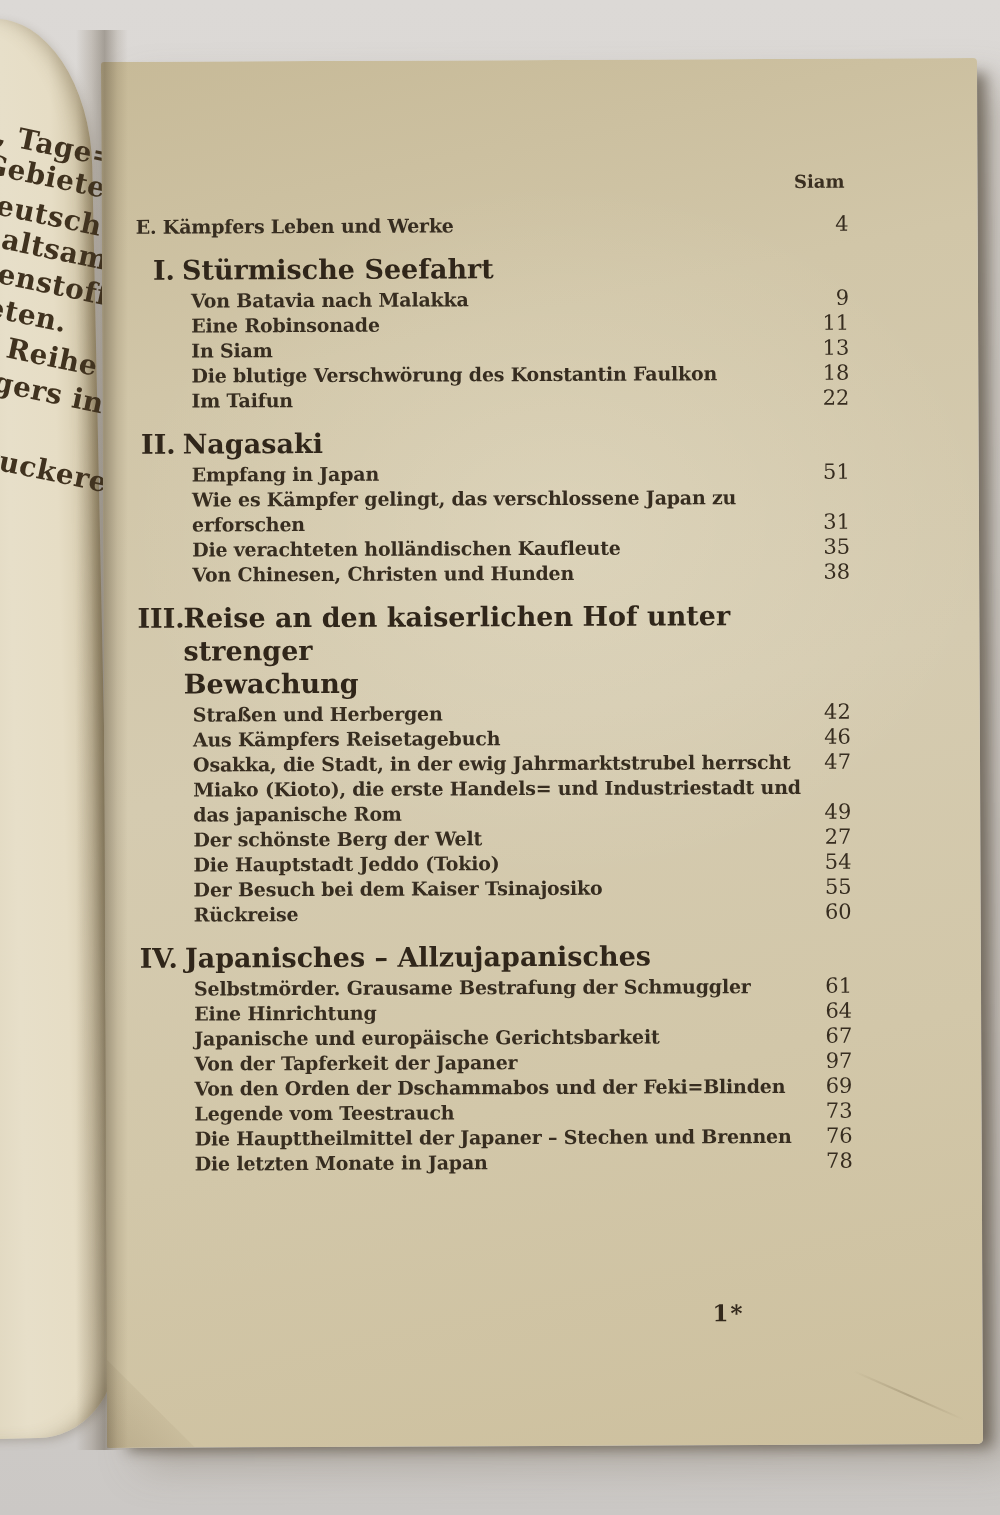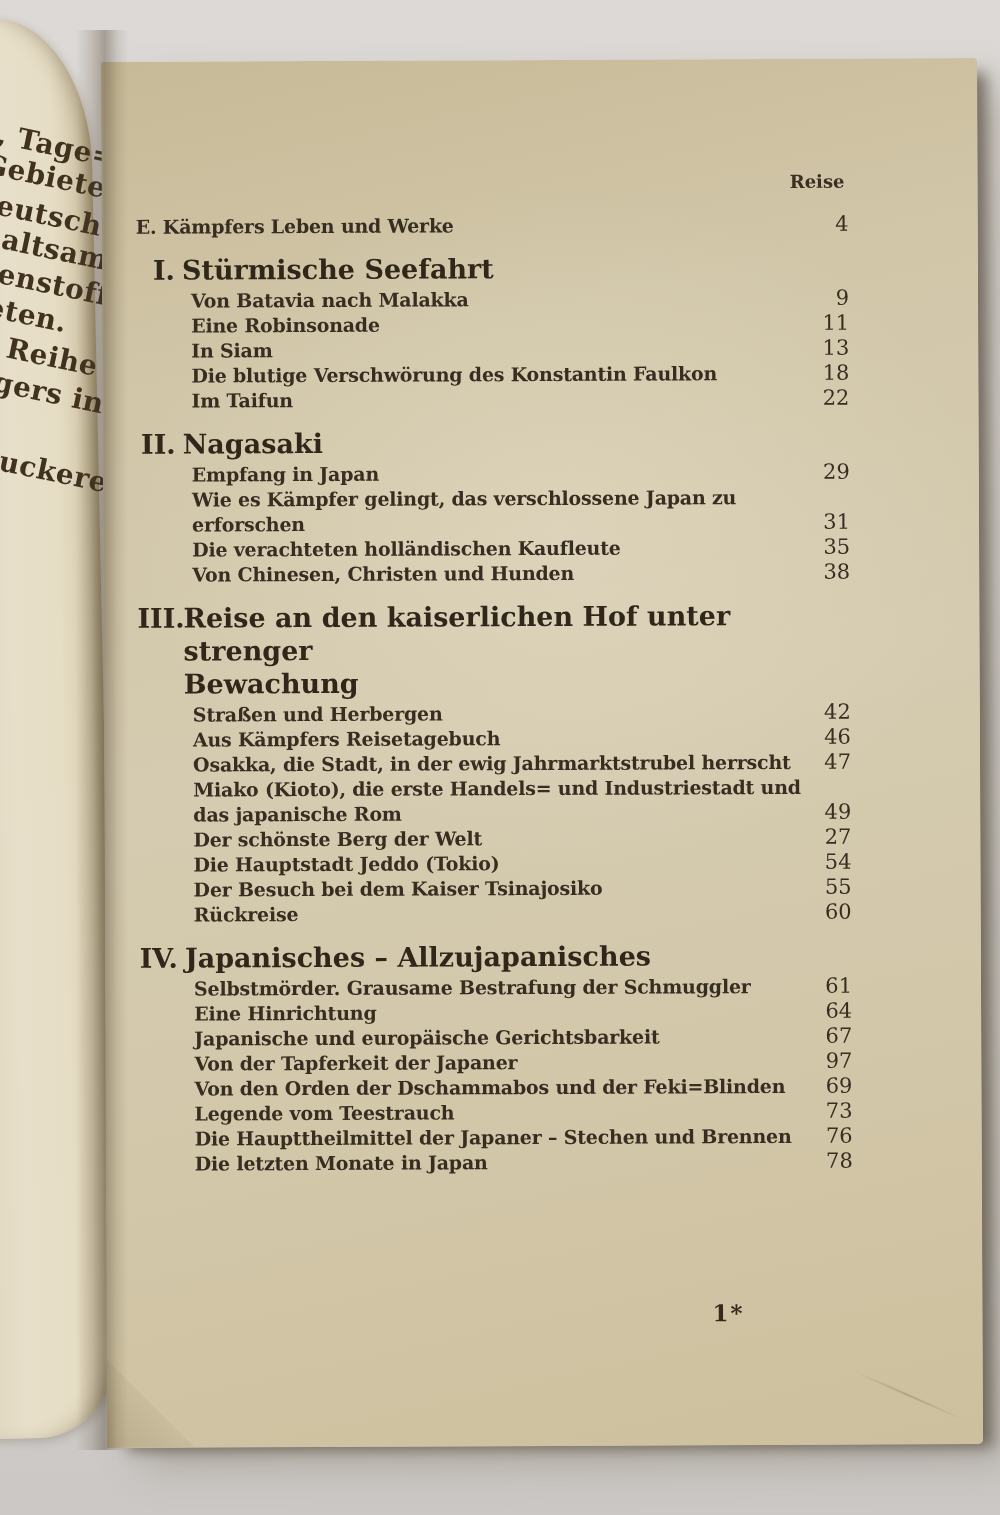--- a/index.html
+++ b/index.html
@@ -116,21 +116,21 @@
     <span class="frag f6">eten.</span>
     <span class="frag f7">r Reihe</span>
     <span class="frag f8">tgers in</span>
     <span class="frag f9">ruckerei</span>
   </div>
 
   <div class="page">
     <div class="content">
 
       <div class="header-row">
-        <span class="seite">Reise</span>
+        <span class="seite">Siam</span>
       </div>
 
       <div class="row front">
         <span class="lbl">E. Kämpfers Leben und Werke</span>
         <span class="num">4</span>
       </div>
 
       <div class="sec">
         <span class="rn">I.</span>
         <span class="st">Stürmische Seefahrt</span>
@@ -158,21 +158,21 @@
         </div>
       </div>
 
       <div class="sec">
         <span class="rn">II.</span>
         <span class="st">Nagasaki</span>
       </div>
       <div class="items">
         <div class="row">
           <span class="lbl">Empfang in Japan</span>
-          <span class="num">29</span>
+          <span class="num">51</span>
         </div>
         <div class="row">
           <span class="lbl">Wie es Kämpfer gelingt, das verschlossene Japan zu
 erforschen</span>
           <span class="num">31</span>
         </div>
         <div class="row">
           <span class="lbl">Die verachteten holländischen Kaufleute</span>
           <span class="num">35</span>
         </div>

